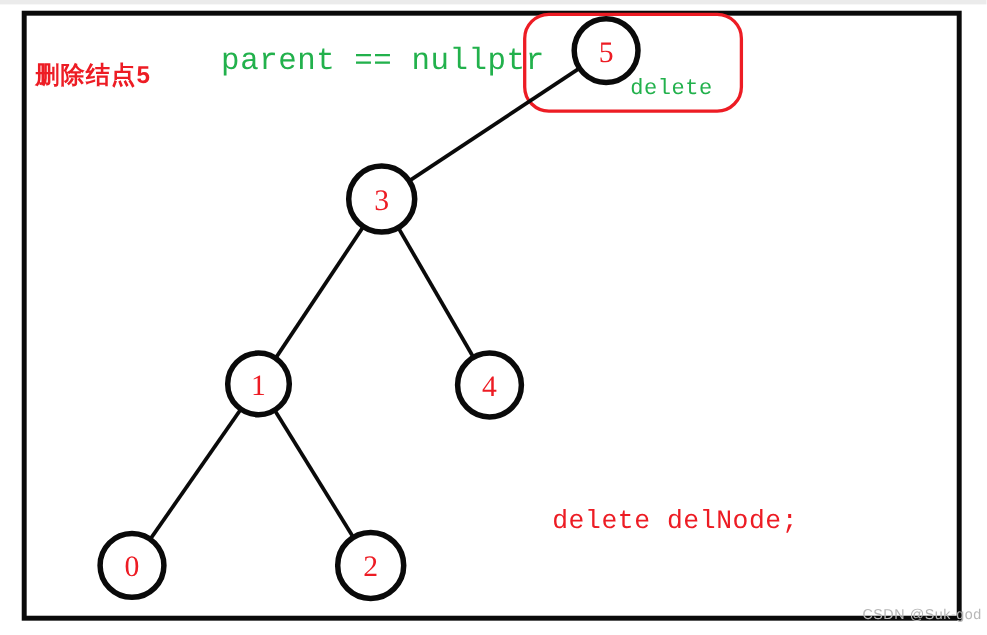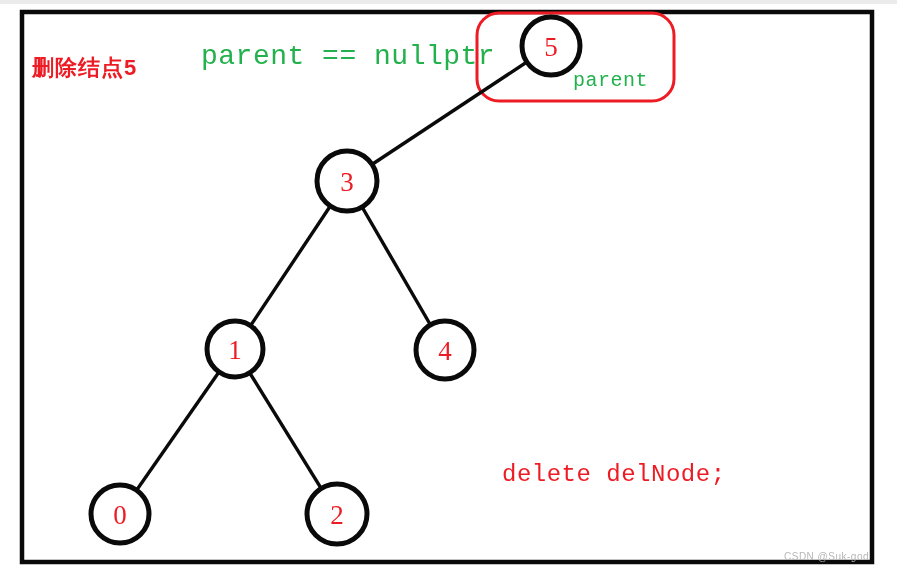--- a/index.html
+++ b/index.html
@@ -38,21 +38,21 @@
     left: 502px; top: 385px;
     color: var(--red, #ed1c24);
     font-family: "Liberation Mono", monospace;
     font-size: 24px;
     line-height: 36px;
     letter-spacing: 0.5px;
   }
   .watermark {
     left: 784px; top: 551px;
     color: var(--watermark-gray, #b7b7b7);
-    font-size: 10px;
+    font-size: 13px;
     letter-spacing: 0.5px;
   }
 </style>
 </head>
 <body>
 
 <div class="stage">
   <div class="top-strip"></div>
 
   <svg class="tree-svg" width="897" height="577" viewBox="0 0 897 577">
@@ -80,20 +80,20 @@
         <text x="120" y="515" text-anchor="middle" dominant-baseline="central" fill="#ed1c24" font-size="27" font-family="&quot;Liberation Serif&quot;, serif">0</text>
         <circle cx="337" cy="514" r="30" fill="#ffffff" stroke="#0a0a0a" stroke-width="5"></circle>
         <text x="337" y="515" text-anchor="middle" dominant-baseline="central" fill="#ed1c24" font-size="27" font-family="&quot;Liberation Serif&quot;, serif">2</text>
       </g>
   </svg>
 
   <div class="txt title-red">删除结点5</div>
 
   <div class="txt green-note parent-note">parent == nullptr</div>
 
-  <div class="txt green-note delnode-note">parent</div>
+  <div class="txt green-note delnode-note">delete</div>
 
   <div class="txt code-red">
     <div>delete delNode;</div>
   </div>
 
   <div class="txt watermark">CSDN @Suk-god</div>
 </div>
 
 </body></html>

